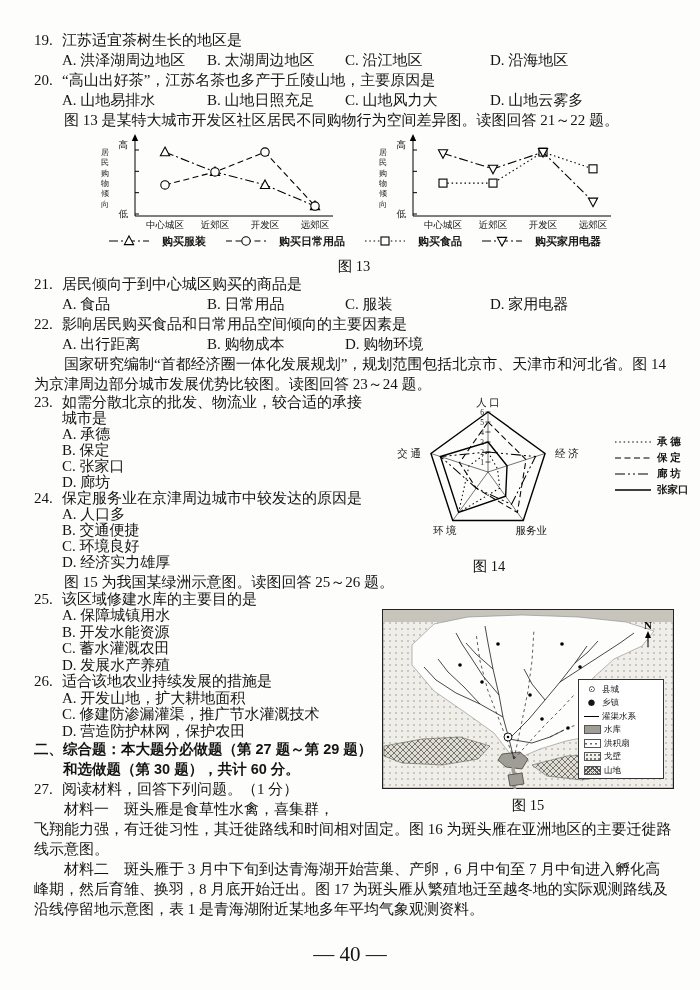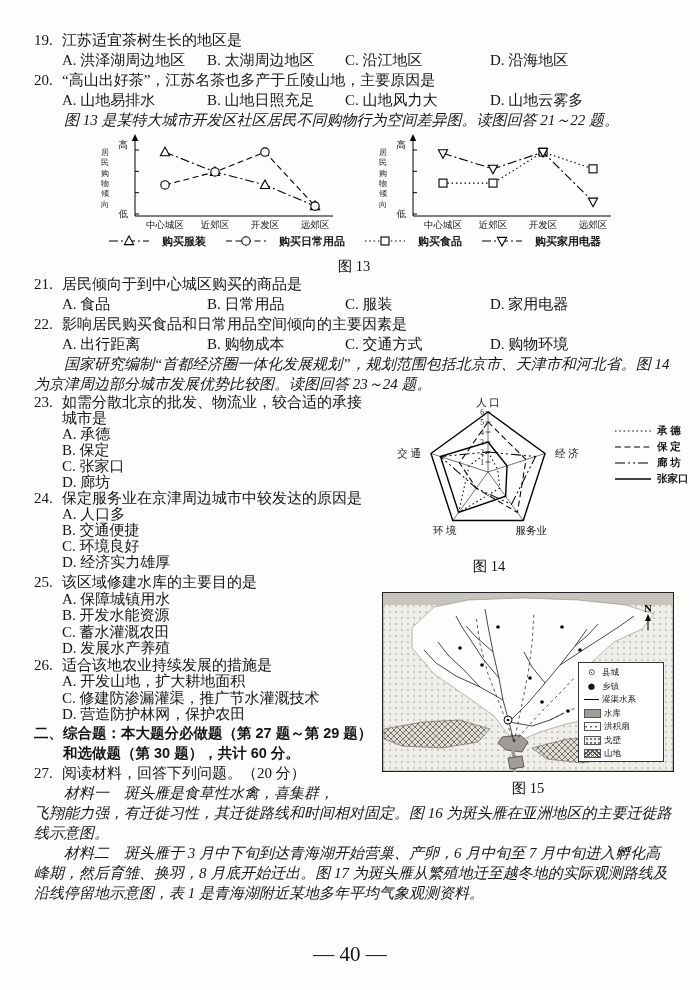--- a/index.html
+++ b/index.html
@@ -5,38 +5,38 @@
   html,body{margin:0;padding:0;background:#e8e8e8;}
   .page{
     width:700px;height:990px;background:#fdfdfb;color:#141414;position:relative;
     font-family:"Liberation Serif","DejaVu Serif",serif;font-size:15px;
     box-sizing:border-box;padding:30px 26px 0 34px;overflow:hidden;margin:0 auto;
   }
   .q{line-height:20px;display:flex;}
   .qnum{width:28px;flex:none;}
   .qtext{flex:1;}
   .opt4{display:grid;grid-template-columns:145px 138px 145px auto;padding-left:28px;line-height:20px;}
-  .kai{font-style:italic;}
+  .kai{}
   .ind{text-indent:2em;}
   .para{line-height:20px;margin:0;}
   .figwrap{text-align:center;}
   .fig13{display:flex;justify-content:center;gap:26px;margin-top:2px;}
   .lgrow{display:flex;justify-content:center;gap:18px;align-items:center;height:18px;}
   .lg13{display:inline-flex;align-items:center;gap:11px;font-size:11px;font-weight:bold;}
   .caption{text-align:center;font-size:14.5px;line-height:16px;margin-top:8px;}
   .cols{display:flex;}
   .colL{flex:1;}
   .colR{flex:none;}
   .tight{line-height:16px;}
   .tight2{line-height:16.5px;}
   .optlist{padding-left:28px;}
   .sec{font-family:"Liberation Sans","DejaVu Sans",sans-serif;font-weight:bold;font-size:14.5px;line-height:20px;}
   .sec .l2{padding-left:2em;}
   .radarbox{display:flex;align-items:flex-start;}
-  .radarlegend{margin-top:29px;}
+  .radarlegend{margin-top:40px;}
   .rl-item{display:flex;align-items:center;gap:5px;font-size:10.5px;font-weight:bold;height:16px;}
   .mapfig{margin-top:18px;}
   .mapbox{position:relative;width:292px;height:180px;}
   .maplegend{
     position:absolute;left:196px;top:70px;width:86px;height:100px;background:#fff;
     border:1px solid #333;font-size:8.5px;line-height:13.5px;padding:3px 0 0 5px;box-sizing:border-box;
   }
   .ml-item{display:flex;align-items:center;gap:3px;}
   .sw{display:inline-block;width:15px;height:7px;border:0.5px solid #555;flex:none;}
   .sw-res{background:#a09d96;}
@@ -186,21 +186,20 @@
     <span>D. 家用电器</span>
   </div>
 
   <div class="q">
     <span class="qnum">22.</span>
     <span class="qtext">影响居民购买食品和日常用品空间倾向的主要因素是</span>
   </div>
   <div class="opt4">
     <span>A. 出行距离</span>
     <span>B. 购物成本</span>
-    <span>C. 交通方式</span>
     <span>D. 购物环境</span>
   </div>
 
   <p class="para kai ind">国家研究编制“首都经济圈一体化发展规划”，规划范围包括北京市、天津市和河北省。图 14 为京津周边部分城市发展优势比较图。读图回答 23～24 题。</p>
 
   <div class="cols">
     <div class="colL tight" style="width:330px;flex:none;">
       <div class="q tight">
         <span class="qnum">23.</span>
         <span class="qtext">如需分散北京的批发、物流业，较合适的承接城市是</span>
@@ -277,20 +276,21 @@
                 <line x1="1" y1="4" x2="37" y2="4" stroke="#000" stroke-width="1.5" stroke-dasharray="none"></line>
               </svg>
               <span>张家口</span>
             </div>
           </div>
       </div>
       <div class="caption" style="width:250px;">图 14</div>
     </div>
   </div>
 
+  <p class="para kai ind tight2">图 15 为我国某绿洲示意图。读图回答 25～26 题。</p>
 
   <div class="cols">
     <div class="colL tight2">
       <div class="q tight2">
         <span class="qnum">25.</span>
         <span class="qtext">该区域修建水库的主要目的是</span>
       </div>
       <div class="optlist">
         <div>A. 保障城镇用水</div>
         <div>B. 开发水能资源</div>
@@ -305,21 +305,21 @@
         <div>A. 开发山地，扩大耕地面积</div>
         <div>C. 修建防渗漏灌渠，推广节水灌溉技术</div>
         <div>D. 营造防护林网，保护农田</div>
       </div>
       <div class="sec">
         <div>二、综合题：本大题分必做题（第 27 题～第 29 题）</div>
         <div class="l2">和选做题（第 30 题），共计 60 分。</div>
       </div>
       <div class="q">
         <span class="qnum">27.</span>
-        <span class="qtext">阅读材料，回答下列问题。（20 分）</span>
+        <span class="qtext">阅读材料，回答下列问题。（1 分）</span>
       </div>
       <p class="para kai ind">材料一　斑头雁是食草性水禽，喜集群，</p>
     </div>
     <div class="colR mapfig">
       <div class="mapbox">
         <svg width="292" height="180" viewBox="0 0 292 180">
           <defs>
             <pattern id="dots" width="6" height="6" patternUnits="userSpaceOnUse">
                 <circle cx="2" cy="2" r="0.75" fill="#8d8a83"></circle>
               </pattern>

